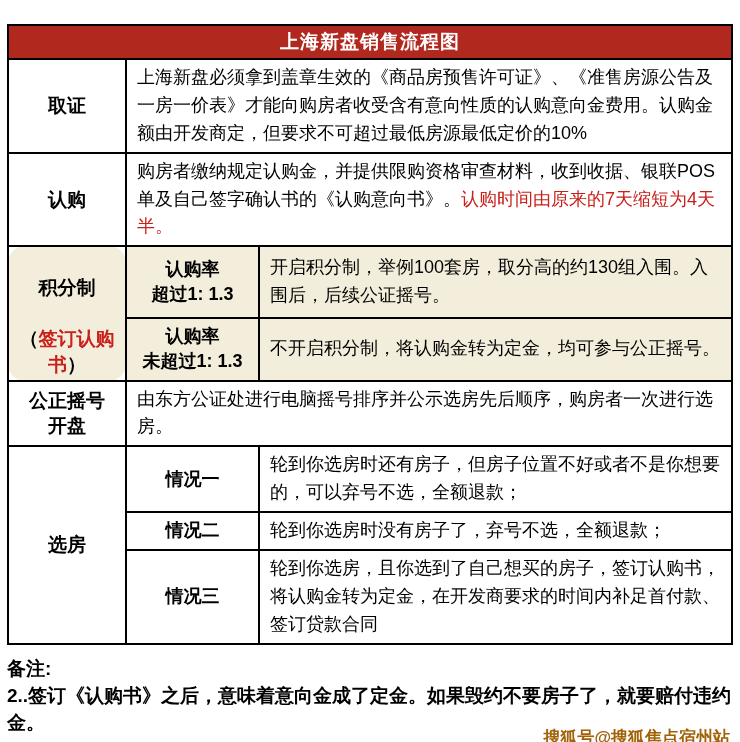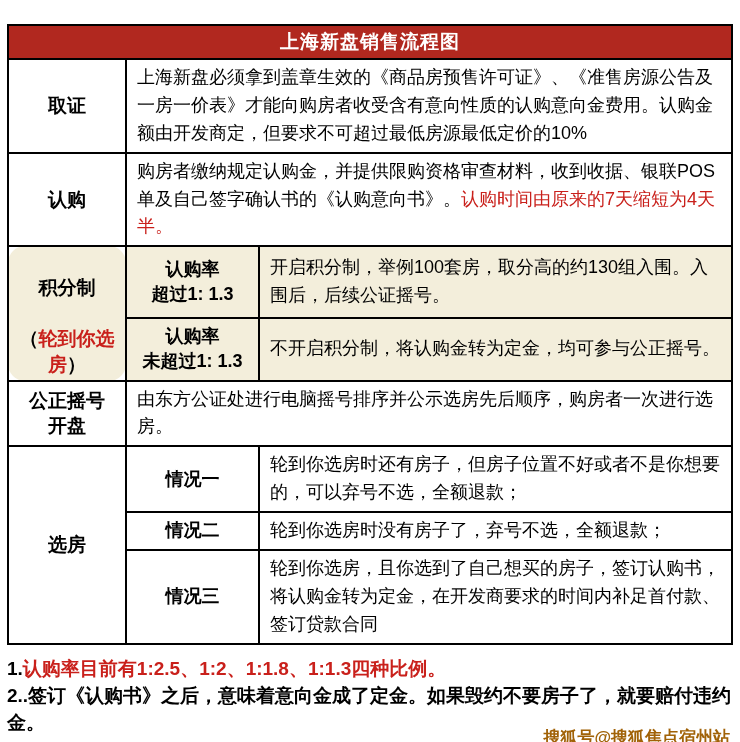--- a/index.html
+++ b/index.html
@@ -78,21 +78,21 @@
     <tr class="r-rengou">
       <td class="stage">认购</td>
       <td class="desc" colspan="2">
         <span>购房者缴纳规定认购金，并提供限购资格审查材料，收到收据、银联POS单及自己签字确认书的《认购意向书》。</span><span class="red">认购时间由原来的7天缩短为4天半。</span>
       </td>
     </tr>
 
     <tr class="beige r-jf1">
       <td class="stage" rowspan="2">
         <span>积分制</span><br>
-        <span>（</span><span class="red">轮到你选房</span><span>）</span>
+        <span>（</span><span class="red">签订认购书</span><span>）</span>
       </td>
       <td class="cond">认购率
 超过1: 1.3</td>
       <td class="desc">开启积分制，举例100套房，取分高的约130组入围。入围后，后续公证摇号。</td>
     </tr>
 
     <tr class="beige r-jf2">
       <td class="cond">认购率
 未超过1: 1.3</td>
       <td class="desc">不开启积分制，将认购金转为定金，均可参与公正摇号。</td>
@@ -116,22 +116,20 @@
     </tr>
 
     <tr class="r-case3">
       <td class="cond">情况三</td>
       <td class="desc">轮到你选房，且你选到了自己想买的房子，签订认购书，将认购金转为定金，在开发商要求的时间内补足首付款、签订贷款合同</td>
     </tr>
   </tbody>
     </table>
 
   <div class="notes">
-    <div>
-      <span>1.</span><span class="red">认购率目前有1:2.5、1:2、1:1.8、1:1.3四种比例。</span>
-    </div>
+    <div>备注:</div>
     <div>2..签订《认购书》之后，意味着意向金成了定金。如果毁约不要房子了，就要赔付违约金。</div>
 
   </div>
 
   <div class="watermark">搜狐号@搜狐焦点宿州站</div>
 
 </div>
 
 </body></html>

